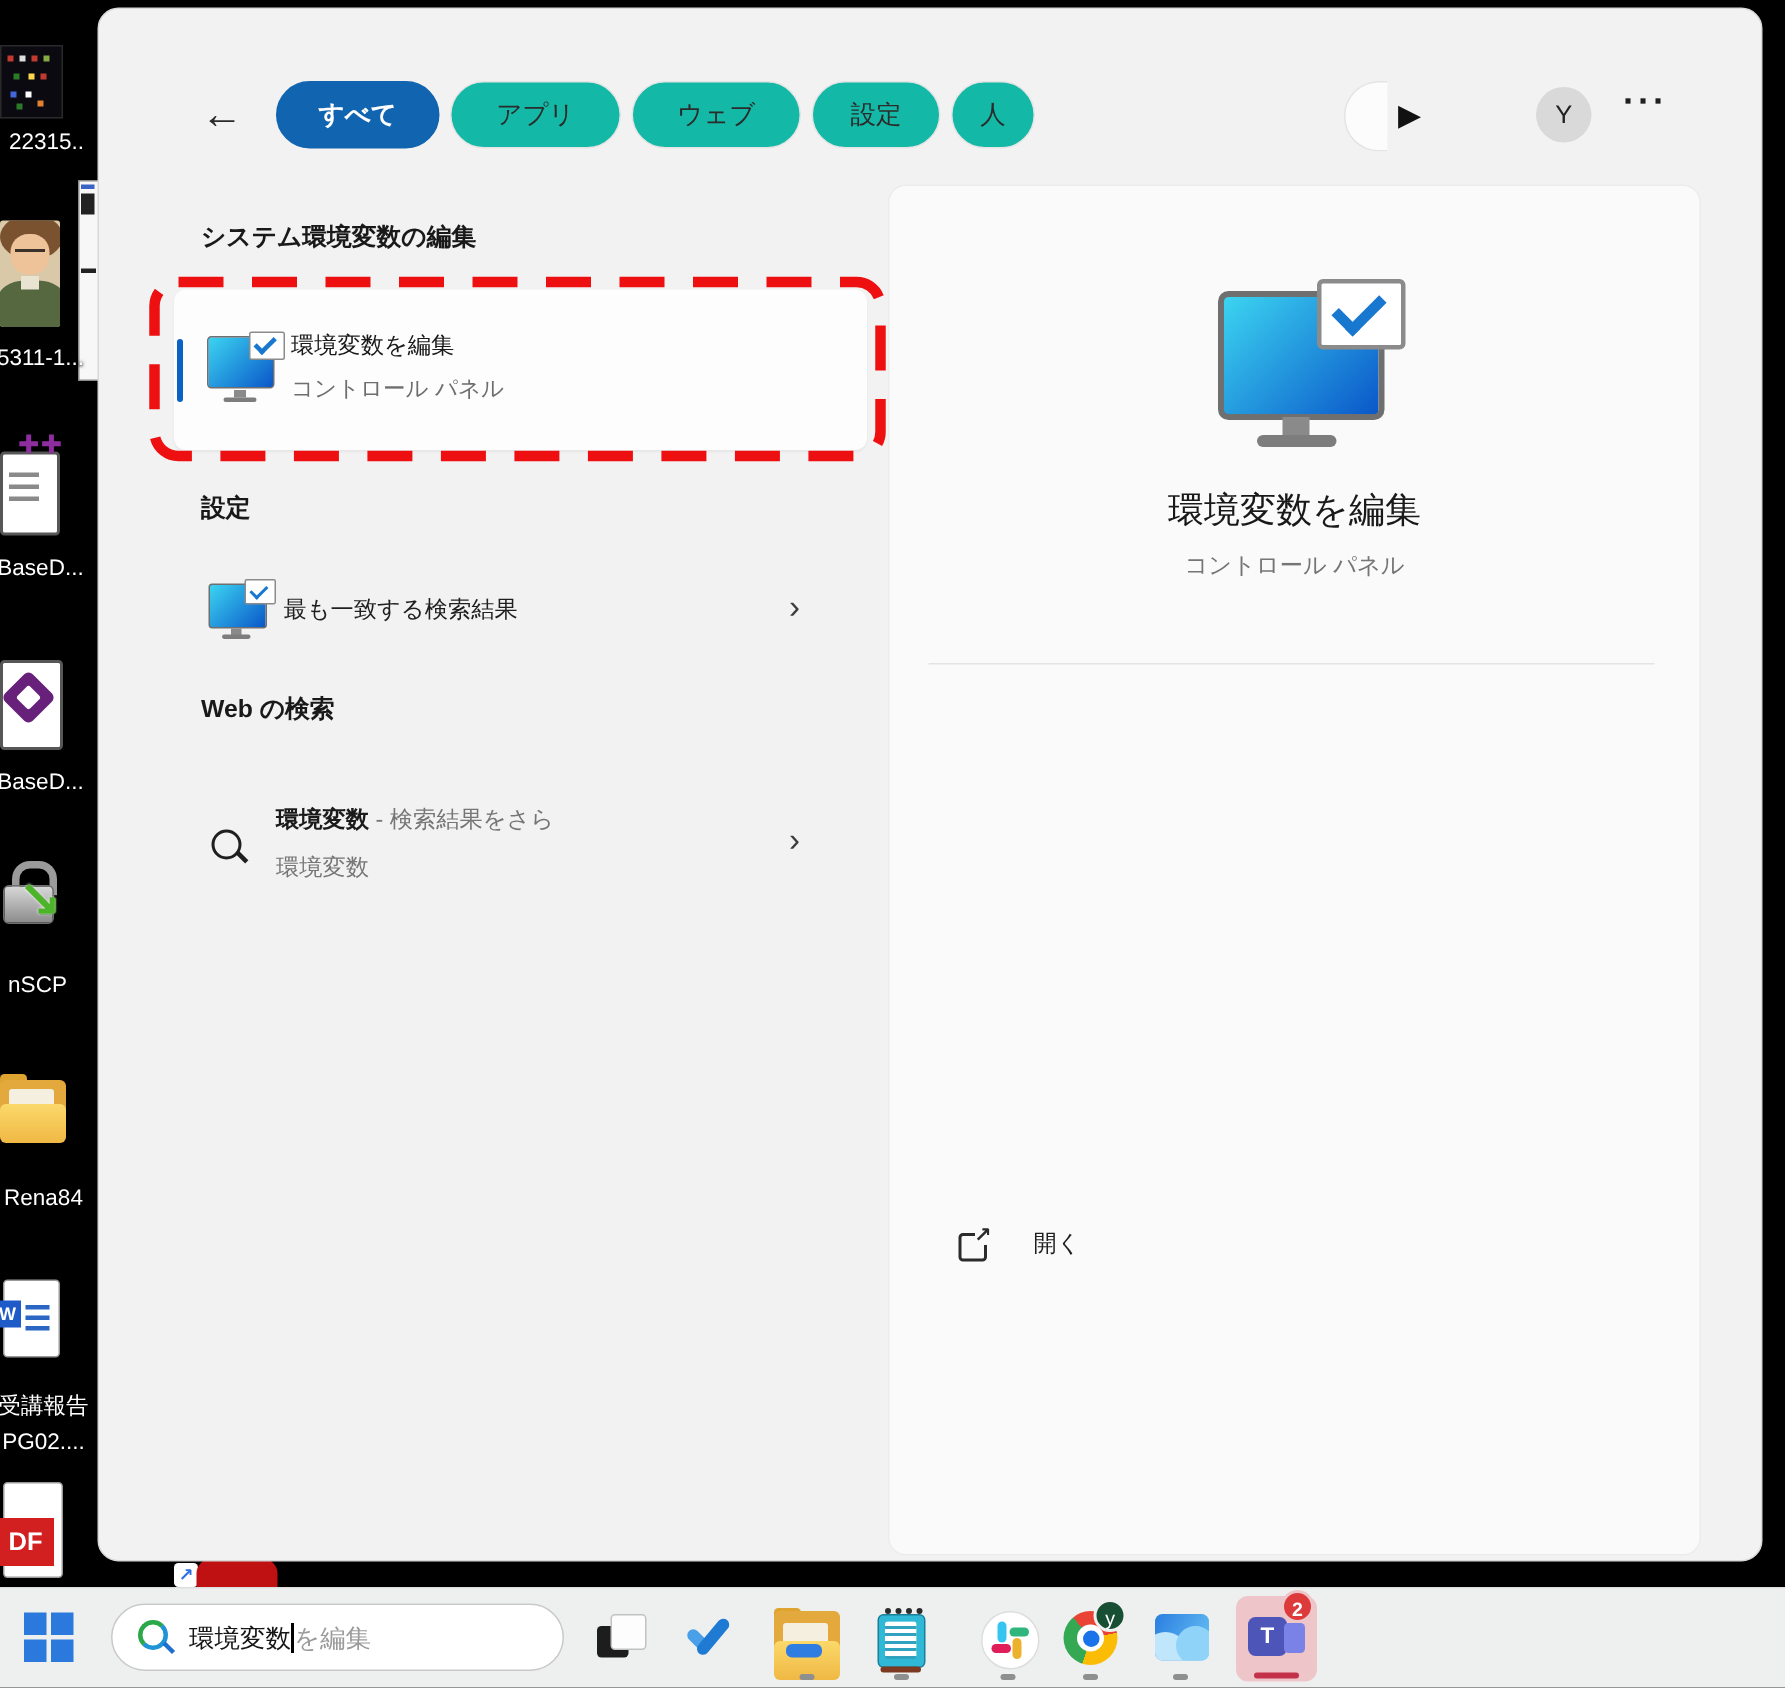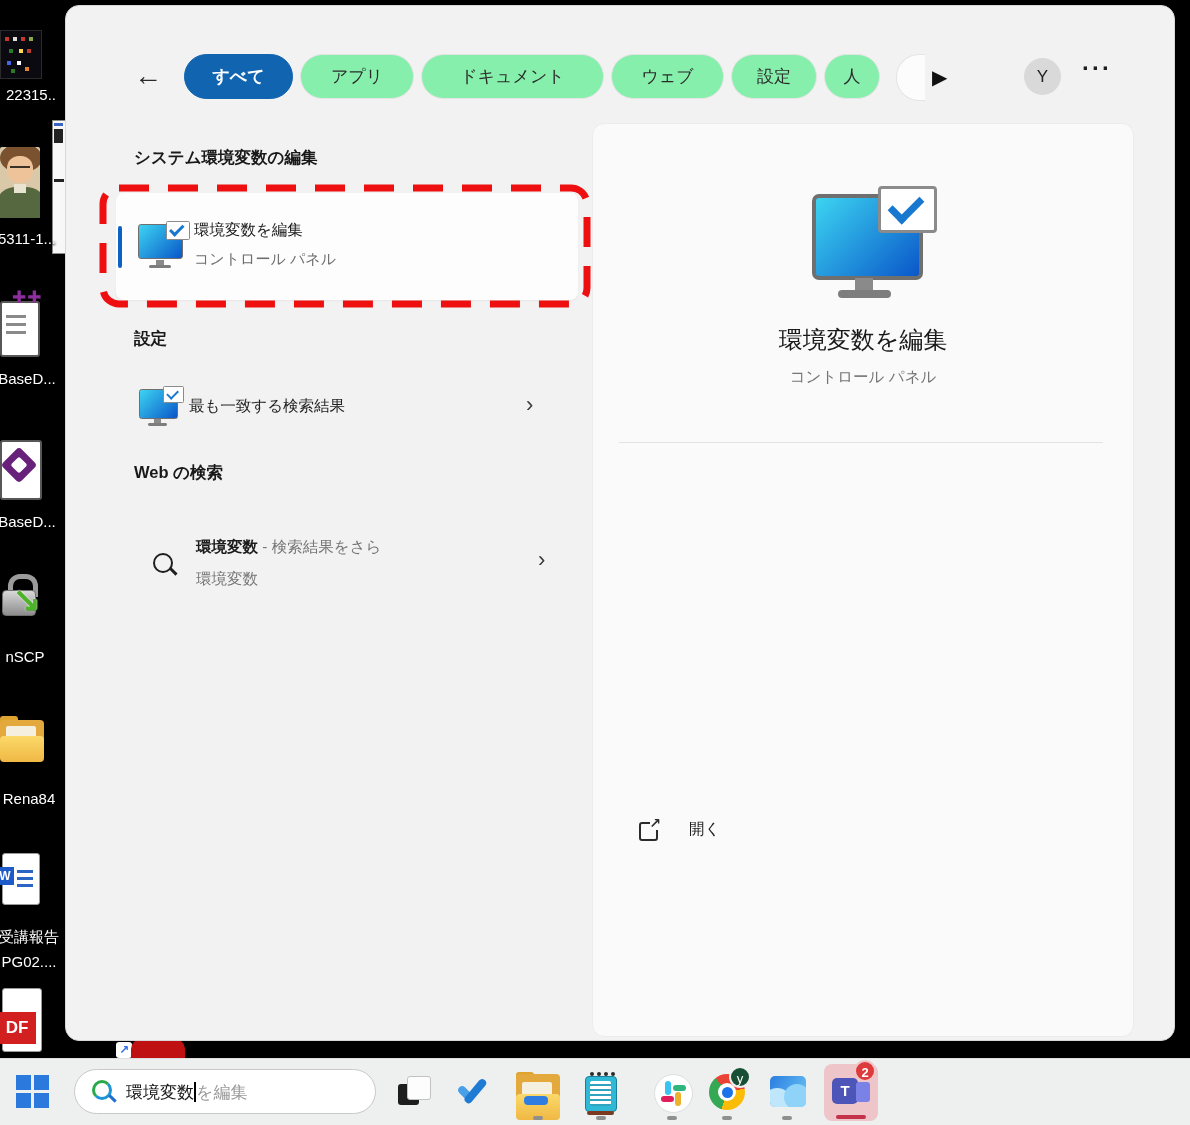--- a/index.html
+++ b/index.html
@@ -84,21 +84,21 @@
   .redicon{left:131px;top:1039px;width:54px;height:19px;background:#bf1111;border-radius:10px 10px 0 0}
   .shortcutbadge{left:116px;top:1042px;width:16px;height:16px;background:#fff;border-radius:3px;
                  color:#2f6fe4;font-size:12px;font-weight:bold;text-align:center;line-height:16px}
 
   
   .panel{left:65px;top:5px;width:1110px;height:1036px;background:#f2f2f2;border:1px solid #d8d8d8;
          border-radius:14px;box-sizing:border-box}
 
   .back{left:68px;top:50px;font-size:28px;color:#2b2b2b;line-height:40px}
   .tabrow{left:118px;top:48px;display:flex;gap:7px}
-  .pill{height:45px;border-radius:23px;background:#86efac;border:1px solid #e4e4e4;display:flex;
+  .pill{height:45px;border-radius:23px;background:#14b8a6;border:1px solid #e4e4e4;display:flex;
         align-items:center;justify-content:center;font-size:17px;color:#2b2b2b;box-sizing:border-box}
   .pill.sel{background:#1064b0;border-color:#1064b0;color:#fff;font-weight:600}
   .w1{width:109px}.w2{width:114px}.w3{width:183px}.w4{width:113px}.w5{width:86px}.w6{width:56px}
   .pillcut{left:830px;top:48px;width:28px;height:45px;background:#fcfcfc;border:1px solid #e4e4e4;
            border-right:none;border-radius:23px 0 0 23px}
   .play{left:866px;top:52px;font-size:20px;color:#111;line-height:38px}
   .avatar{left:958px;top:52px;width:37px;height:37px;border-radius:50%;background:#d9d9d9;
           color:#222;font-size:17px;text-align:center;line-height:37px}
   .more{left:1016px;top:48px;font-size:24px;font-weight:bold;color:#1f1f1f;letter-spacing:2px}
 
@@ -282,21 +282,20 @@
 <div class="abs shortcutbadge">↗</div>
 <div class="abs redicon"></div>
 
 <div class="abs panel">
 
   <span class="abs back">←</span>
 
   <div class="abs tabrow">
     <div class="pill sel w1">すべて</div>
     <div class="pill w2">アプリ</div>
-    <div class="pill w3">ドキュメント</div>
     <div class="pill w4">ウェブ</div>
     <div class="pill w5">設定</div>
     <div class="pill w6">人</div>
   </div>
   <div class="abs pillcut"></div>
   <span class="abs play">▶</span>
   <div class="abs avatar">Y</div>
   <span class="abs more">···</span>
 
   <div class="abs sechead" style="left:68px;top:141px">システム環境変数の編集</div>
@@ -329,21 +328,21 @@
         <i class="chk">
           <i></i>
         </i>
     </div>
     <span class="abs rowtext" style="left:73px;top:18px">最も一致する検索結果</span>
     <span class="abs chev" style="left:410px;top:18px">›</span>
   </div>
 
   <div class="abs sechead" style="left:68px;top:456px">Web の検索</div>
 
-  <div class="abs" style="left:62px;top:515px;width:462px;height:78px">
+  <div class="abs" style="left:50px;top:515px;width:462px;height:78px">
     <div class="abs mag" style="left:25px;top:32px">
       <i class="ring"></i>
         <i class="hnd"></i>
     </div>
     <div class="abs" style="left:68px;top:10px;width:300px;font-size:15.5px;line-height:32px">
       <span style="font-weight:bold">環境変数</span><span class="graytxt"> - 検索結果をさら</span><br>
       <span class="graytxt">環境変数</span>
     </div>
     <span class="abs chev" style="left:410px;top:30px">›</span>
   </div>

